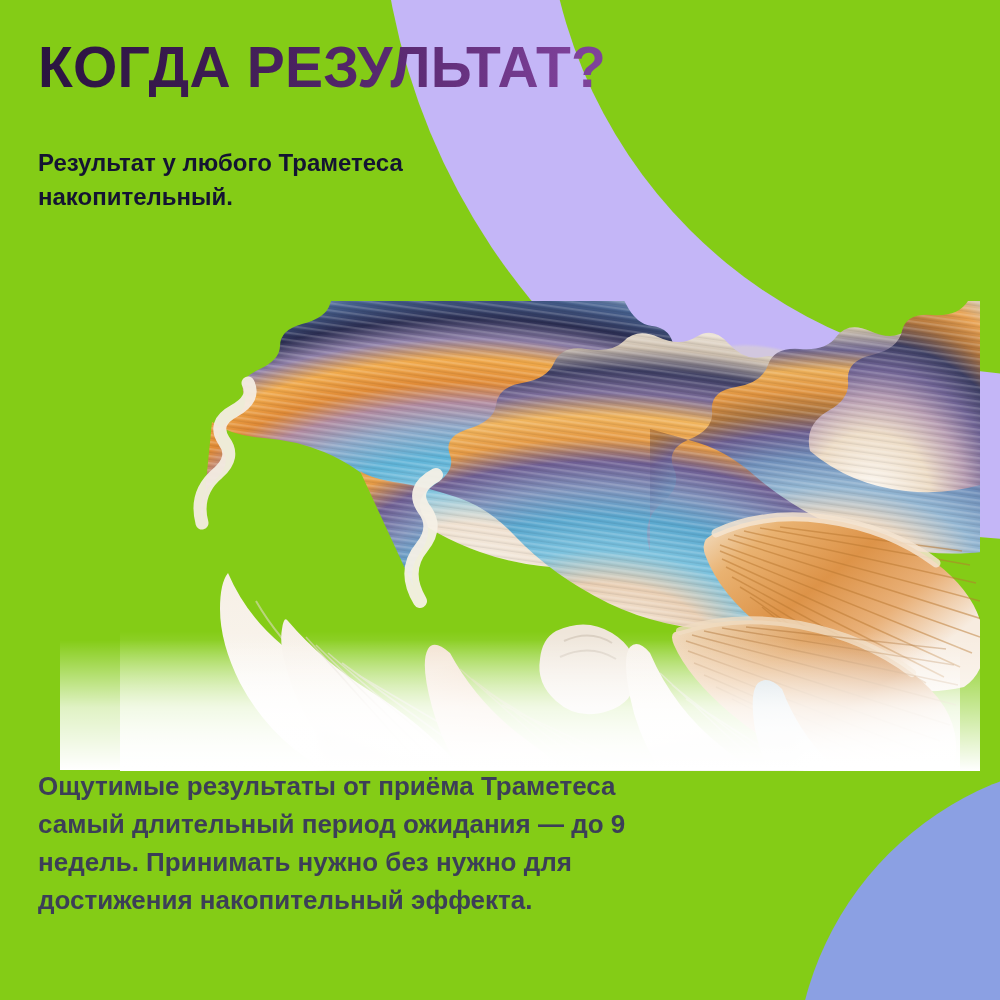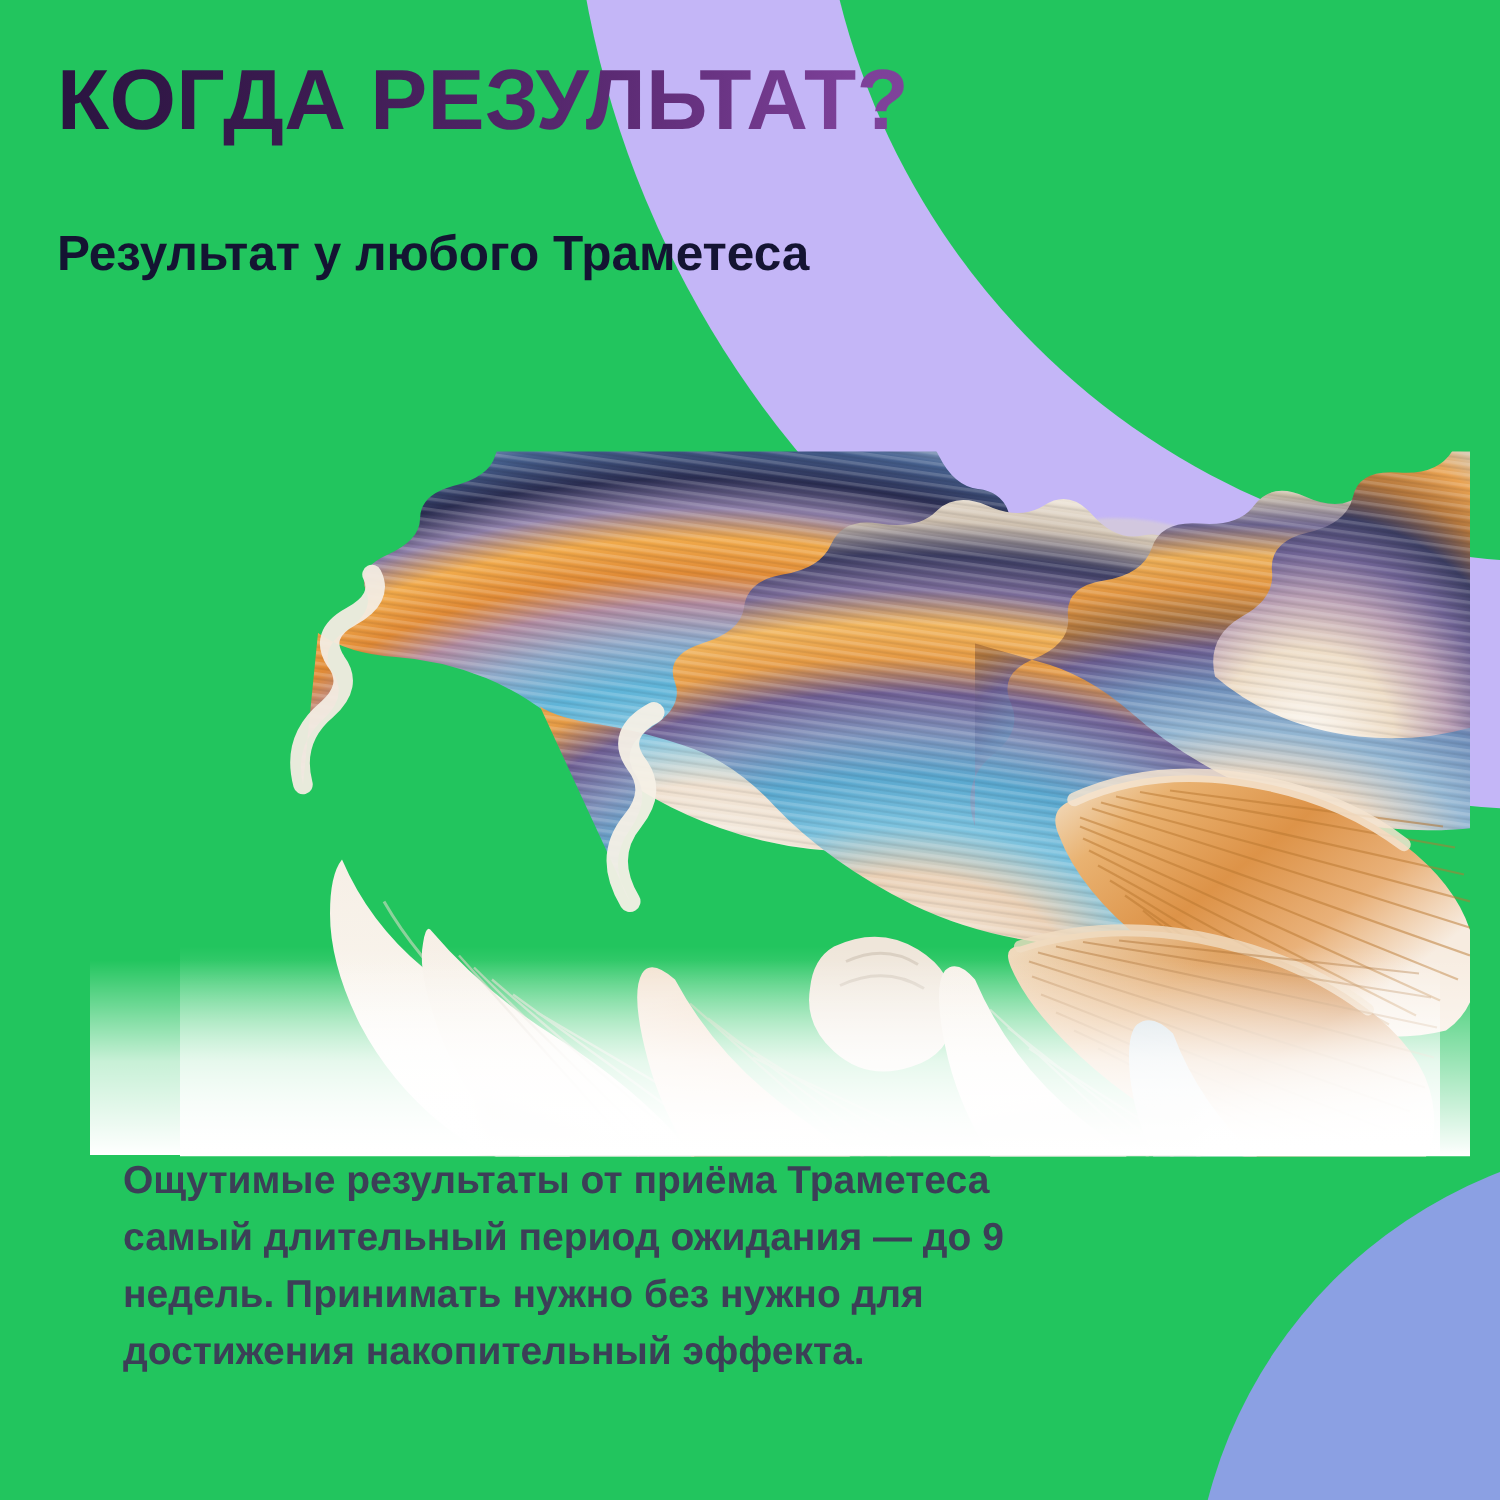--- a/index.html
+++ b/index.html
@@ -9,21 +9,21 @@
     background: #ffffff;
   }
   body {
     font-family: "Liberation Sans", "DejaVu Sans", sans-serif;
   }
 
   .slide {
     position: relative;
     width: 1000px;
     height: 1000px;
-    background: #22c55e;
+    background: #84cc16;
     overflow: hidden;
   }
 
   
   .decor-layer {
     position: absolute;
     left: 0;
     top: 0;
     width: 1000px;
     height: 1000px;
@@ -50,39 +50,39 @@
     -webkit-text-fill-color: transparent;
     white-space: nowrap;
   }
 
   .subhead {
     position: absolute;
     left: 38px;
     top: 146px;
     width: 680px;
     margin: 0;
-    font-size: 33px;
+    font-size: 24px;
     line-height: 1.42;
     font-weight: 700;
     color: #141432;
   }
   .subhead .ln { display: block; }
 
   .bodytext {
     position: absolute;
     left: 38px;
     top: 768px;
     width: 700px;
     margin: 0;
     font-size: 26px;
     line-height: 1.46;
     font-weight: 600;
     color: #3c3f57;
   }
-  .bodytext .ln { display: block; margin-left: 44px; }
+  .bodytext .ln { display: block; }
 
   
   .mushroom-figure {
     position: absolute;
     left: 80px;
     top: 285px;
     width: 860px;
     height: 470px;
   }
   .mushroom-figure svg { display: block; width: 100%; height: 100%; }
@@ -122,20 +122,21 @@
 
         <circle cx="1115" cy="1080" r="320" fill="#8ba0e3"></circle>
       </g>
     </svg>
   </div>
 
   <h1 class="headline">КОГДА РЕЗУЛЬТАТ?</h1>
 
   <h2 class="subhead">
     <span class="ln">Результат у любого Траметеса</span>
+    <span class="ln">накопительный.</span>
   </h2>
 
   <figure class="mushroom-figure">
     <svg viewBox="0 0 860 470" xmlns="http://www.w3.org/2000/svg" aria-hidden="true">
       <defs>
 
         <radialGradient id="capA" cx="50%" cy="104%" r="108%">
           <stop offset="0.00" stop-color="#f7f2ea"></stop>
           <stop offset="0.17" stop-color="#efe0cf"></stop>
           <stop offset="0.27" stop-color="#86c6e0"></stop>

